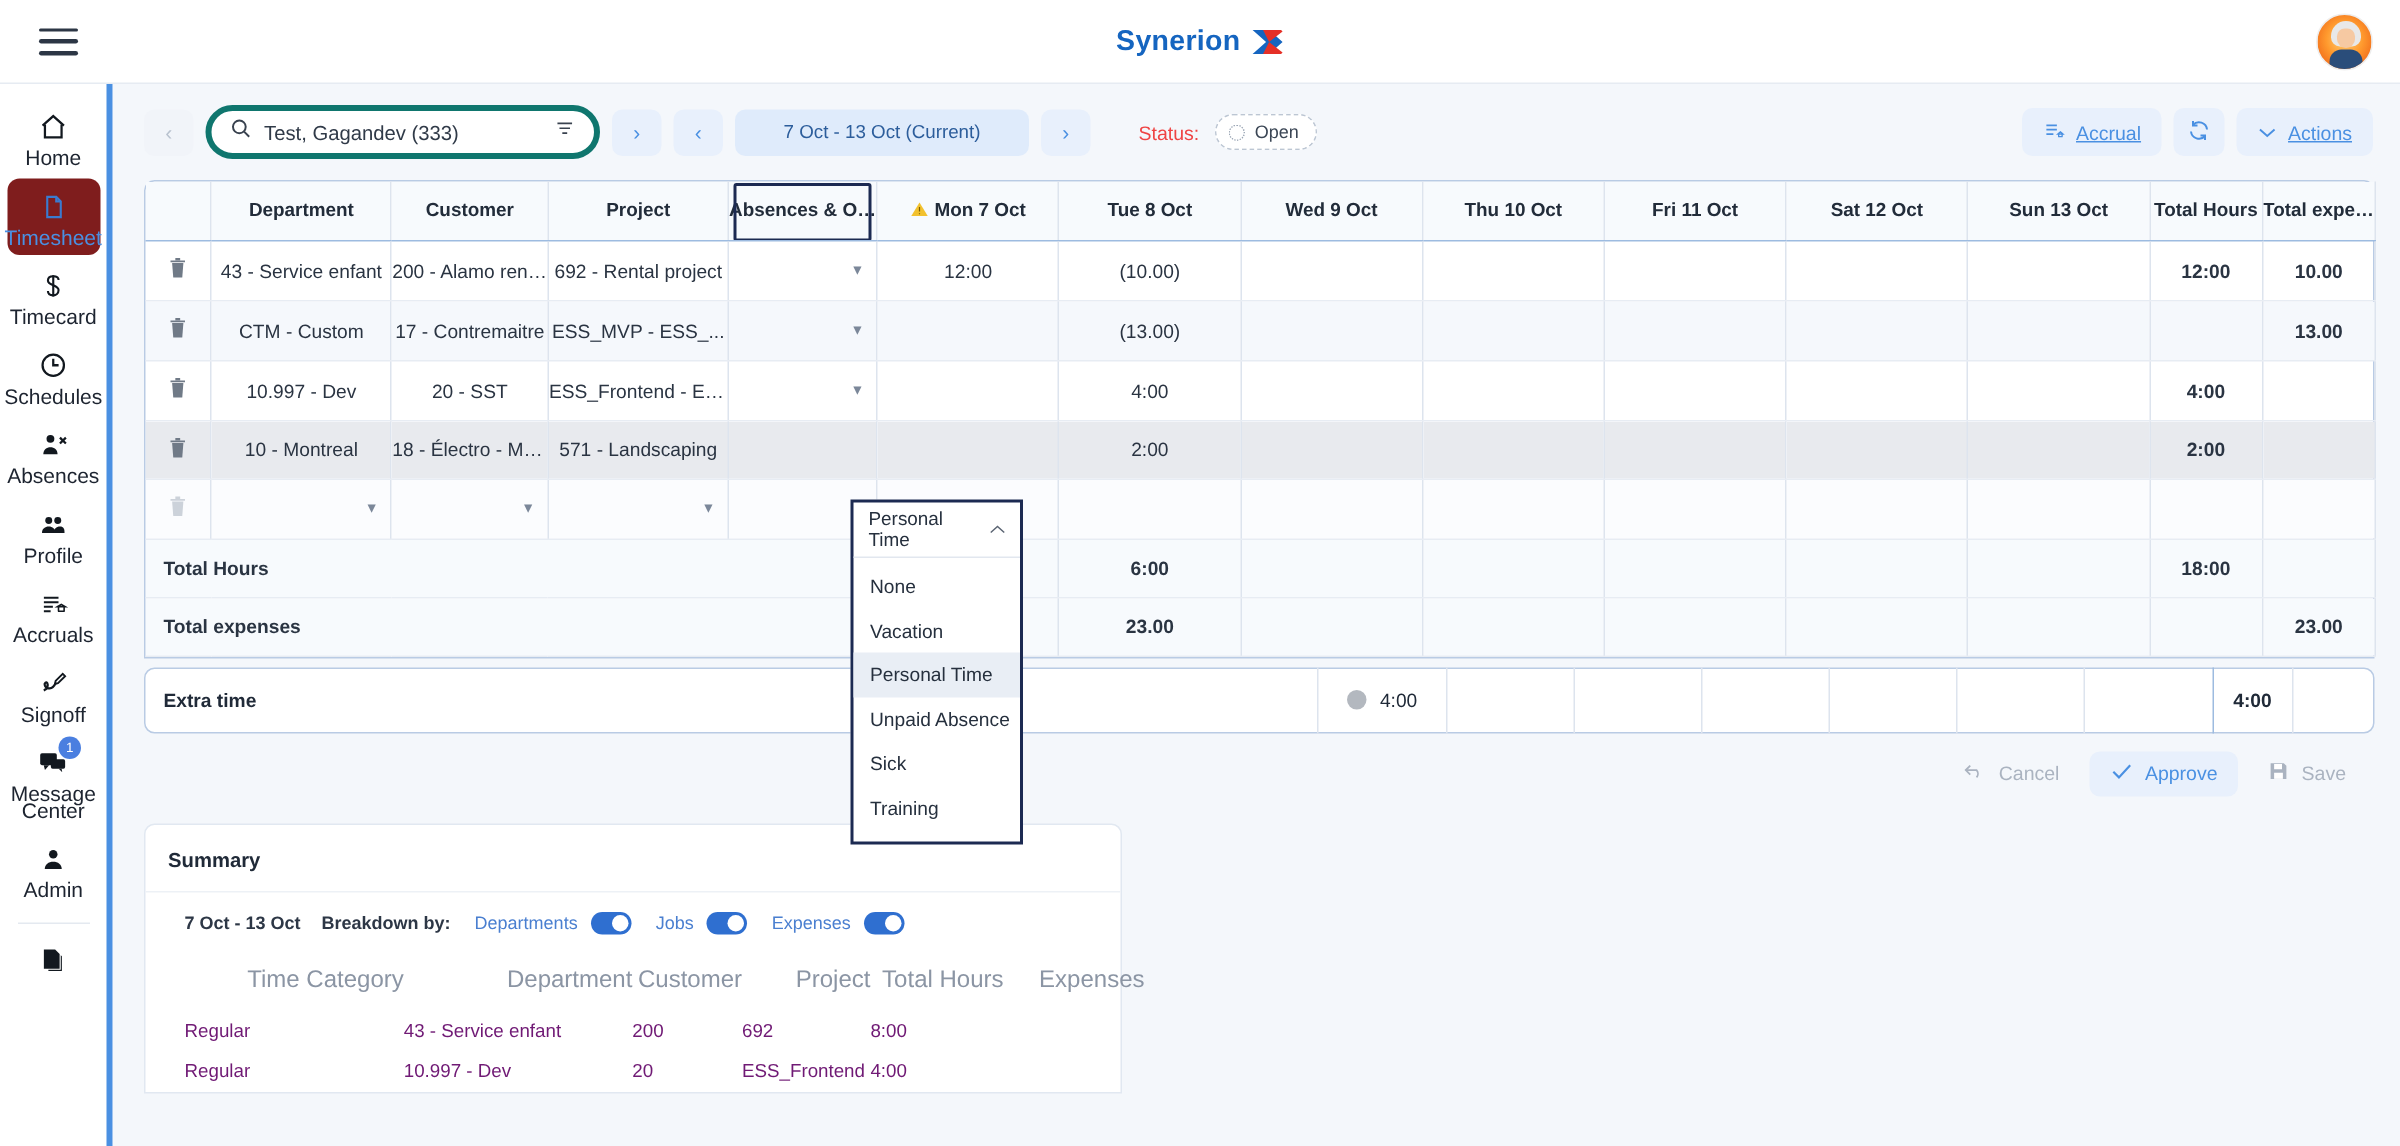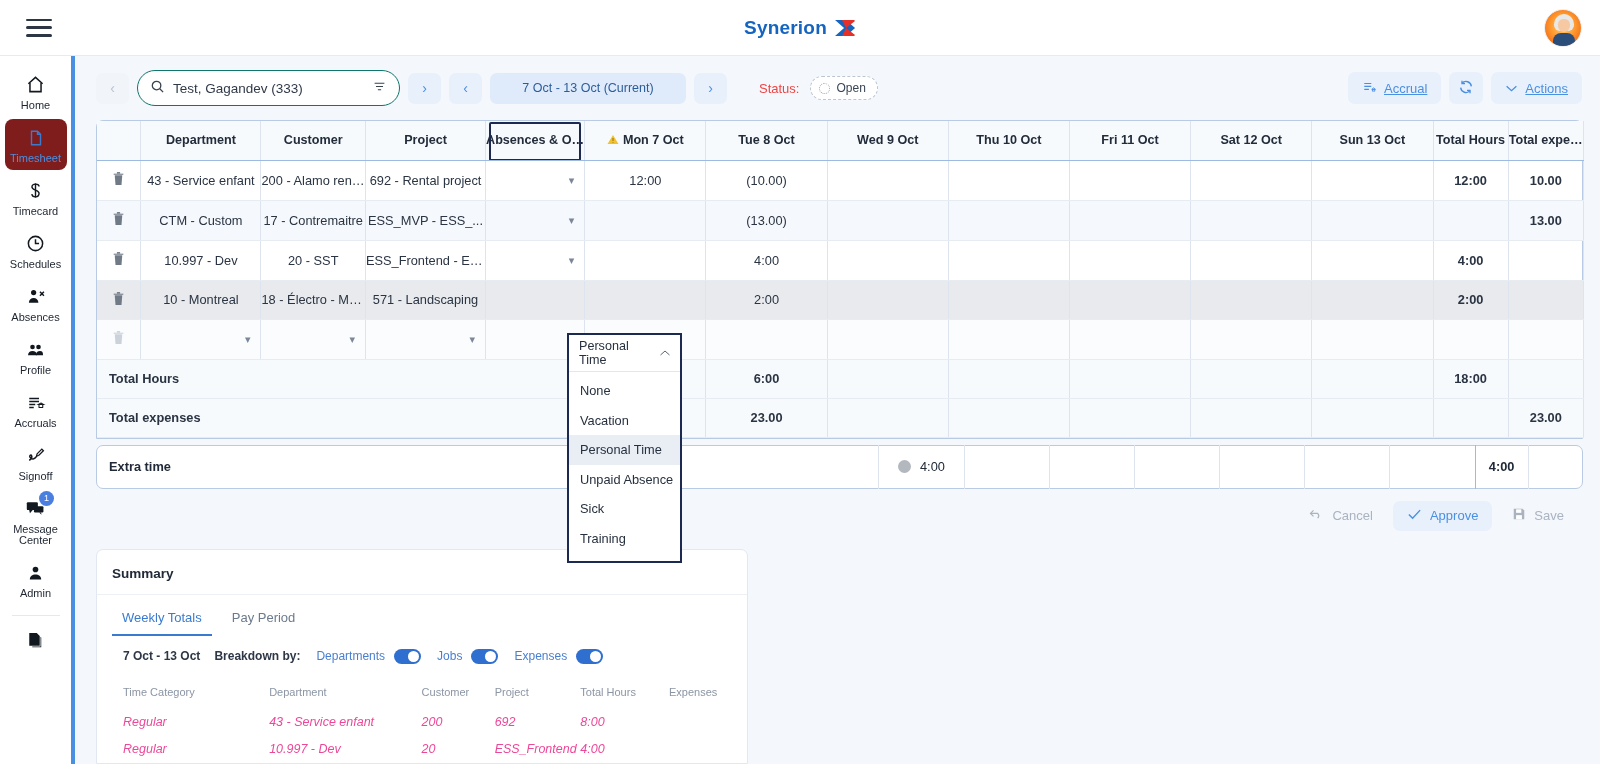--- a/index.html
+++ b/index.html
@@ -48,40 +48,40 @@
     padding-top: 10px; overflow: hidden;
   }
   .nav-item {
     width: 62px; padding: 7px 2px 6px; margin-bottom: 2px;
     border-radius: 8px; text-align: center; cursor: pointer;
     display: flex; flex-direction: column; align-items: center; gap: 4px;
   }
   .nav-item.active { background: #7f1d1d; }
   .nav-item.active .nav-label { color: #4a90e2; }
   .nav-ico { height: 23px; display: flex; align-items: center; justify-content: center; position: relative; }
-  .nav-label { font-size: 11px; line-height: 11px; color: #1d2430; }
+  .nav-label { font-size: 14px; line-height: 11px; color: #1d2430; }
   .badge {
     position: absolute; right: -8px; top: -6px; width: 15px; height: 15px; border-radius: 50%;
     background: #4a7fe0; color: #fff; font-size: 9px; line-height: 15px; text-align: center;
   }
   .nav-sep { width: 48px; height: 1px; background: #e4e9f0; margin: 8px 0 6px; }
 
   
   .content { position: absolute; top: 56px; left: 79px; width: 1521px; height: 708px; }
 
   
   .toolbar { display: flex; align-items: center; height: 64px; padding: 0 18px 0 17px; }
   .arrow-btn {
     width: 33px; height: 31px; border-radius: 7px; background: #e8f0fc; color: #4a90e2;
     display: flex; align-items: center; justify-content: center; font-size: 14px; cursor: pointer;
     border: none; flex: 0 0 auto;
   }
   .arrow-btn.ghost { background: #f1f4f9; color: #b9c2cf; }
   .search-box {
-    width: 263px; height: 36px; border: 1px solid #0f766e; border-radius: 19px;
+    width: 263px; height: 36px; border: 4px solid #0f766e; border-radius: 19px;
     display: flex; align-items: center; padding: 0 12px; margin-left: 8px; background: #fff;
     gap: 8px;
   }
   .search-val { flex: 1; font-size: 13.5px; color: #303a48; }
   .mg { margin-left: 8px; }
   .period-pill {
     height: 31px; min-width: 196px; border-radius: 7px; background: #dfebfb;
     display: flex; align-items: center; justify-content: center;
     font-size: 12.5px; color: #2c5d9b; margin: 0 8px; padding: 0 14px; cursor: pointer;
   }
@@ -188,23 +188,23 @@
   .sum-tab { font-size: 13px; color: #6b7a8d; padding: 7px 10px 9px; cursor: pointer; }
   .sum-tab.on { color: #3a7bd0; border-bottom: 2.5px solid #3a7bd0; font-weight: normal; }
   .brk { display: flex; align-items: center; gap: 9px; padding: 13px 0 6px 26px; font-size: 12px; }
   .brk-range { font-weight: bold; color: #2d3746; }
   .brk-lbl { font-weight: bold; color: #2d3746; margin-left: 5px; }
   .tg-name { color: #4a7fd0; font-size: 12px; margin-left: 7px; }
   .toggle { width: 27px; height: 15px; border-radius: 9px; background: #2f6fd0; position: relative; cursor: pointer; }
   .toggle::after { content:""; position: absolute; right: 2px; top: 2px; width: 11px; height: 11px;
                    border-radius: 50%; background: #fff; }
   table.sum { width: 640px; border-collapse: collapse; margin: 10px 0 0 26px; }
-  table.sum th { font-size: 11px; color: #8b95a4; font-weight: normal; text-align: left;
+  table.sum th { font-size: 16px; color: #8b95a4; font-weight: normal; text-align: right;
                  padding: 6px 0 11px; }
-  table.sum td { font-size: 12.5px; color: #ec4899; padding: 6px 0 7px; text-align: left; font-style: italic; }
+  table.sum td { font-size: 12.5px; color: #701a75; padding: 6px 0 7px; text-align: left; }
   .sc1 { width: 140px; } .sc2 { width: 146px; } .sc3 { width: 70px; }
   .sc4 { width: 82px; } .sc5 { width: 85px; } .sc6 { width: 90px; }
 </style>
 </head>
 <body>
 
 <div class="topbar">
   <div class="hamburger">
     <span></span>
       <span></span>
@@ -648,24 +648,20 @@
             <rect x="7" y="4" width="9" height="6" fill="#fff"></rect>
           <rect x="7" y="14" width="10" height="7" fill="#fff"></rect>
         </svg>
       </span>
       <span>Save</span>
     </button>
   </div>
 
   <div class="summary">
     <div class="sum-title">Summary</div>
-    <div class="sum-tabs">
-      <div class="sum-tab on">Weekly Totals</div>
-      <div class="sum-tab">Pay Period</div>
-    </div>
     <div class="brk">
       <span class="brk-range">7 Oct - 13 Oct</span>
       <span class="brk-lbl">Breakdown by:</span>
       <span class="tg-name">Departments</span>
       <span class="toggle"></span>
       <span class="tg-name">Jobs</span>
       <span class="toggle"></span>
       <span class="tg-name">Expenses</span>
       <span class="toggle"></span>
     </div>

